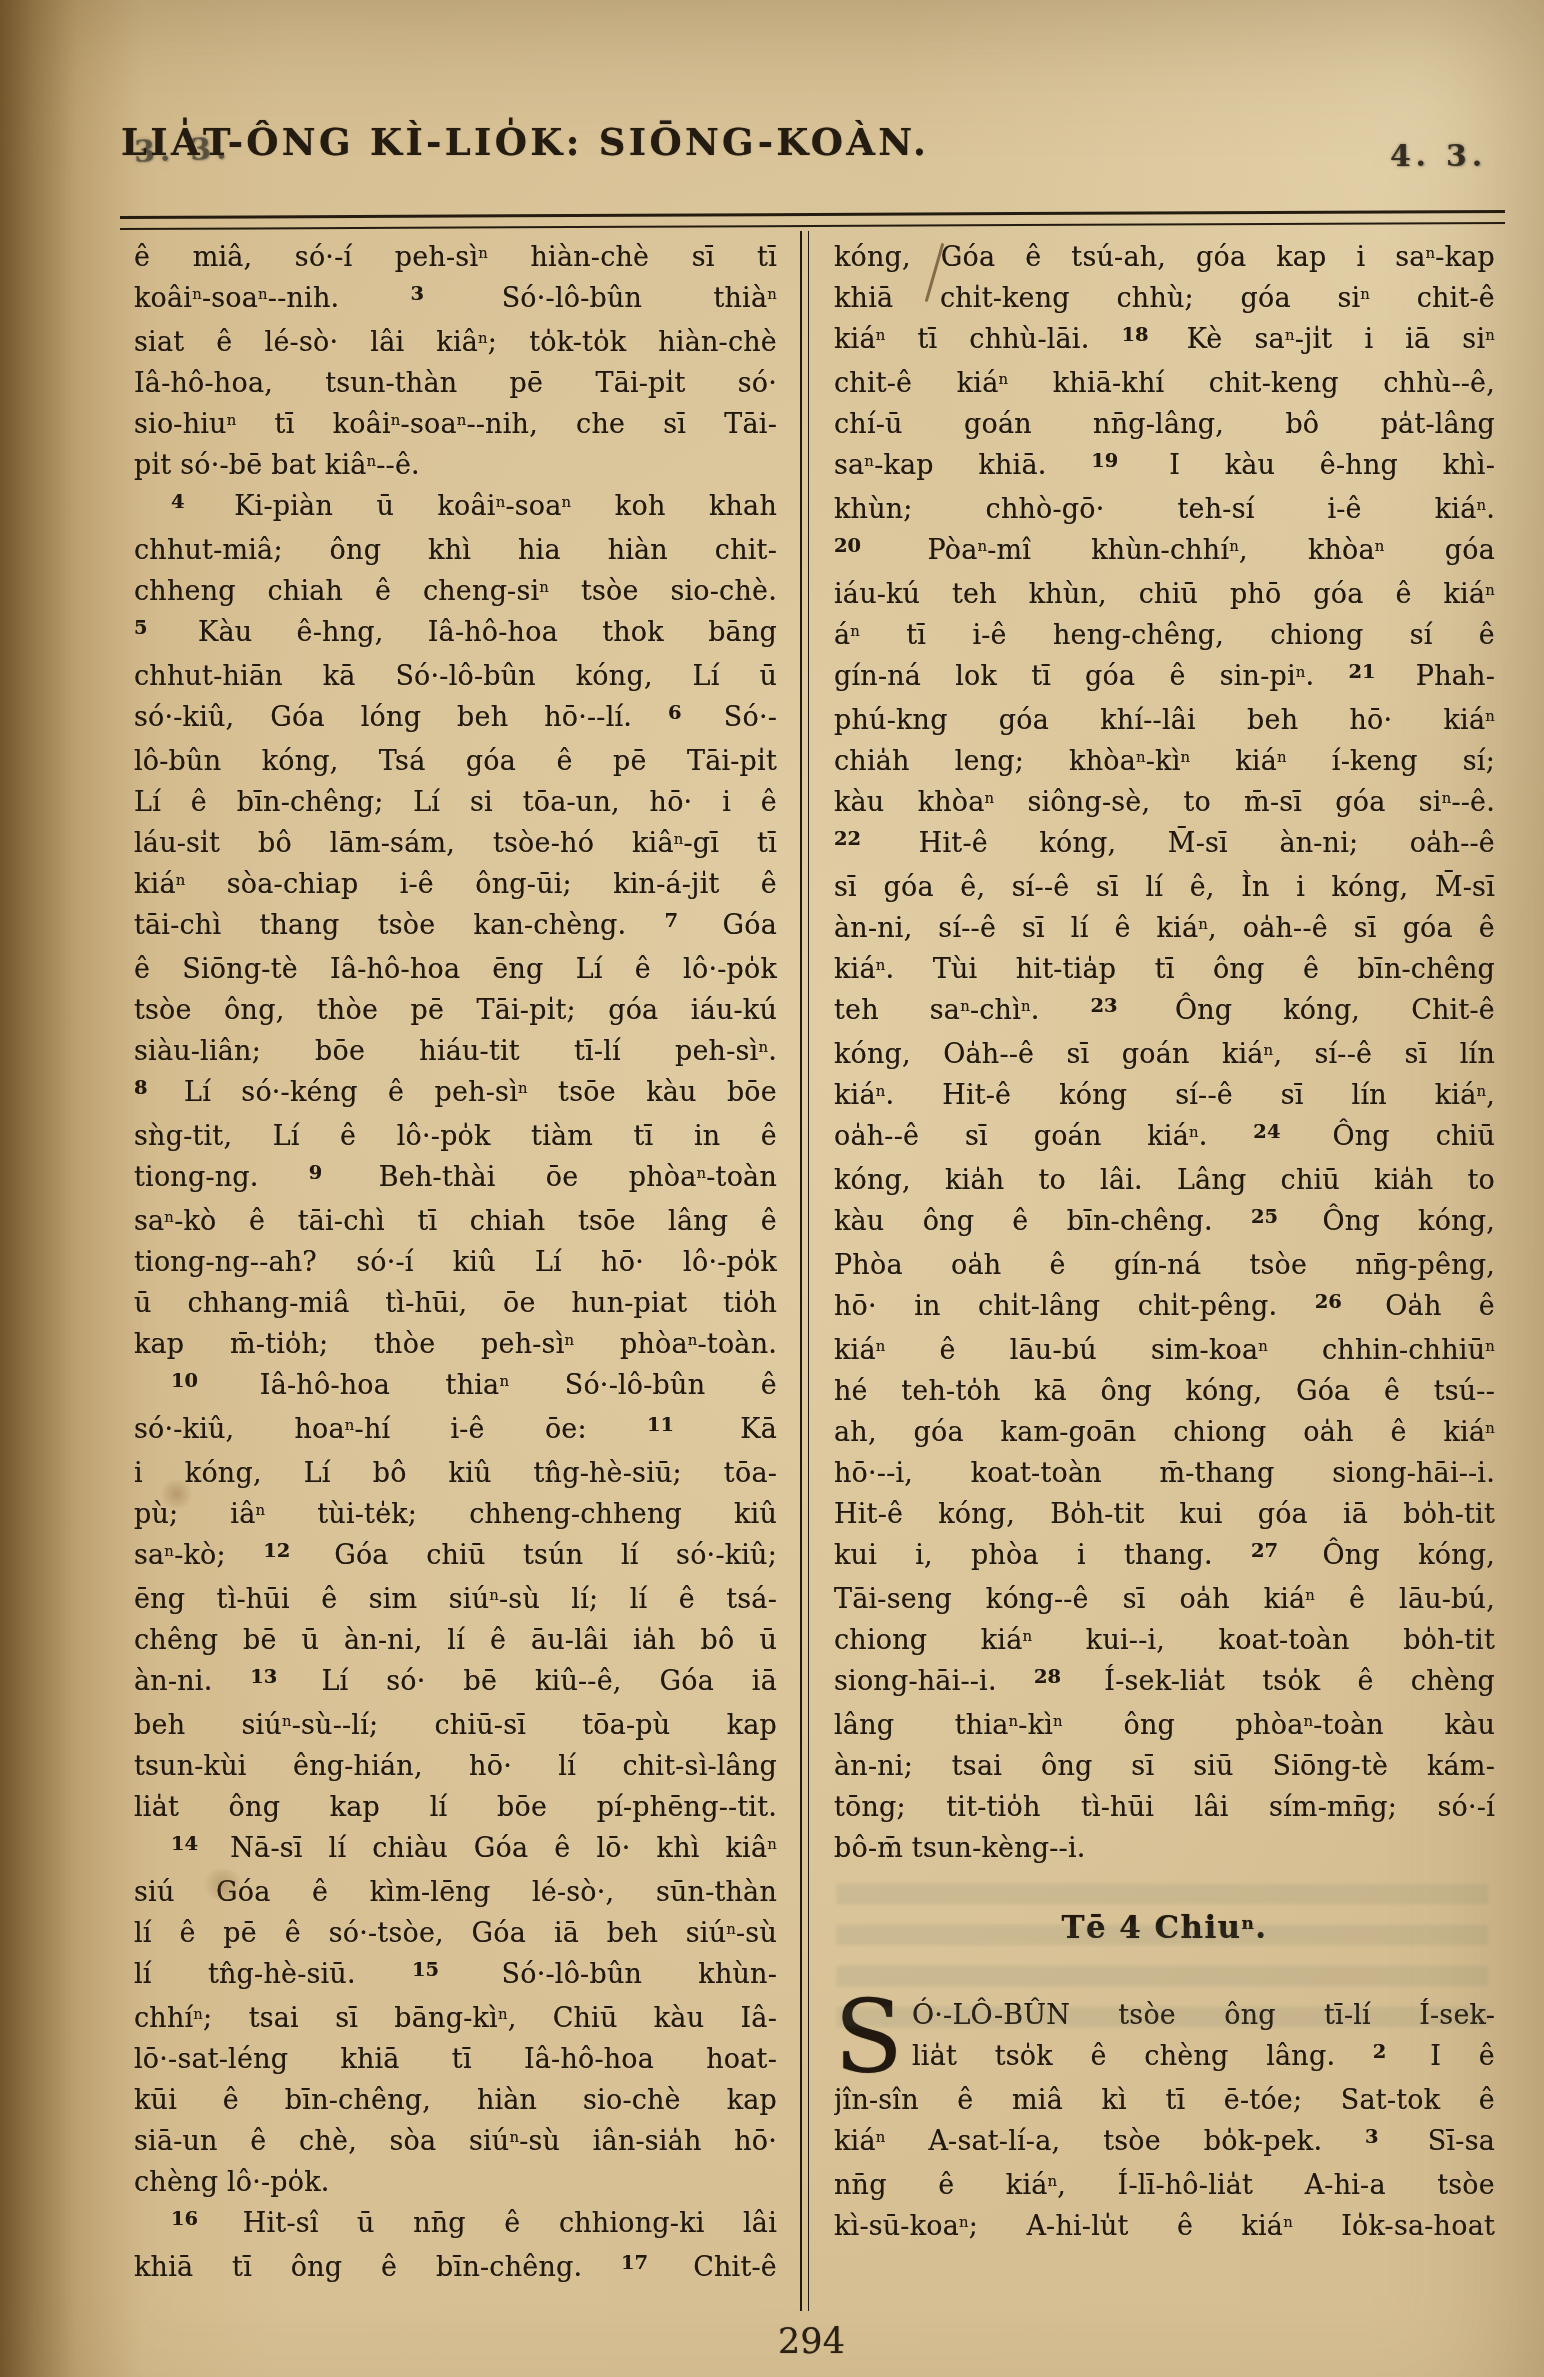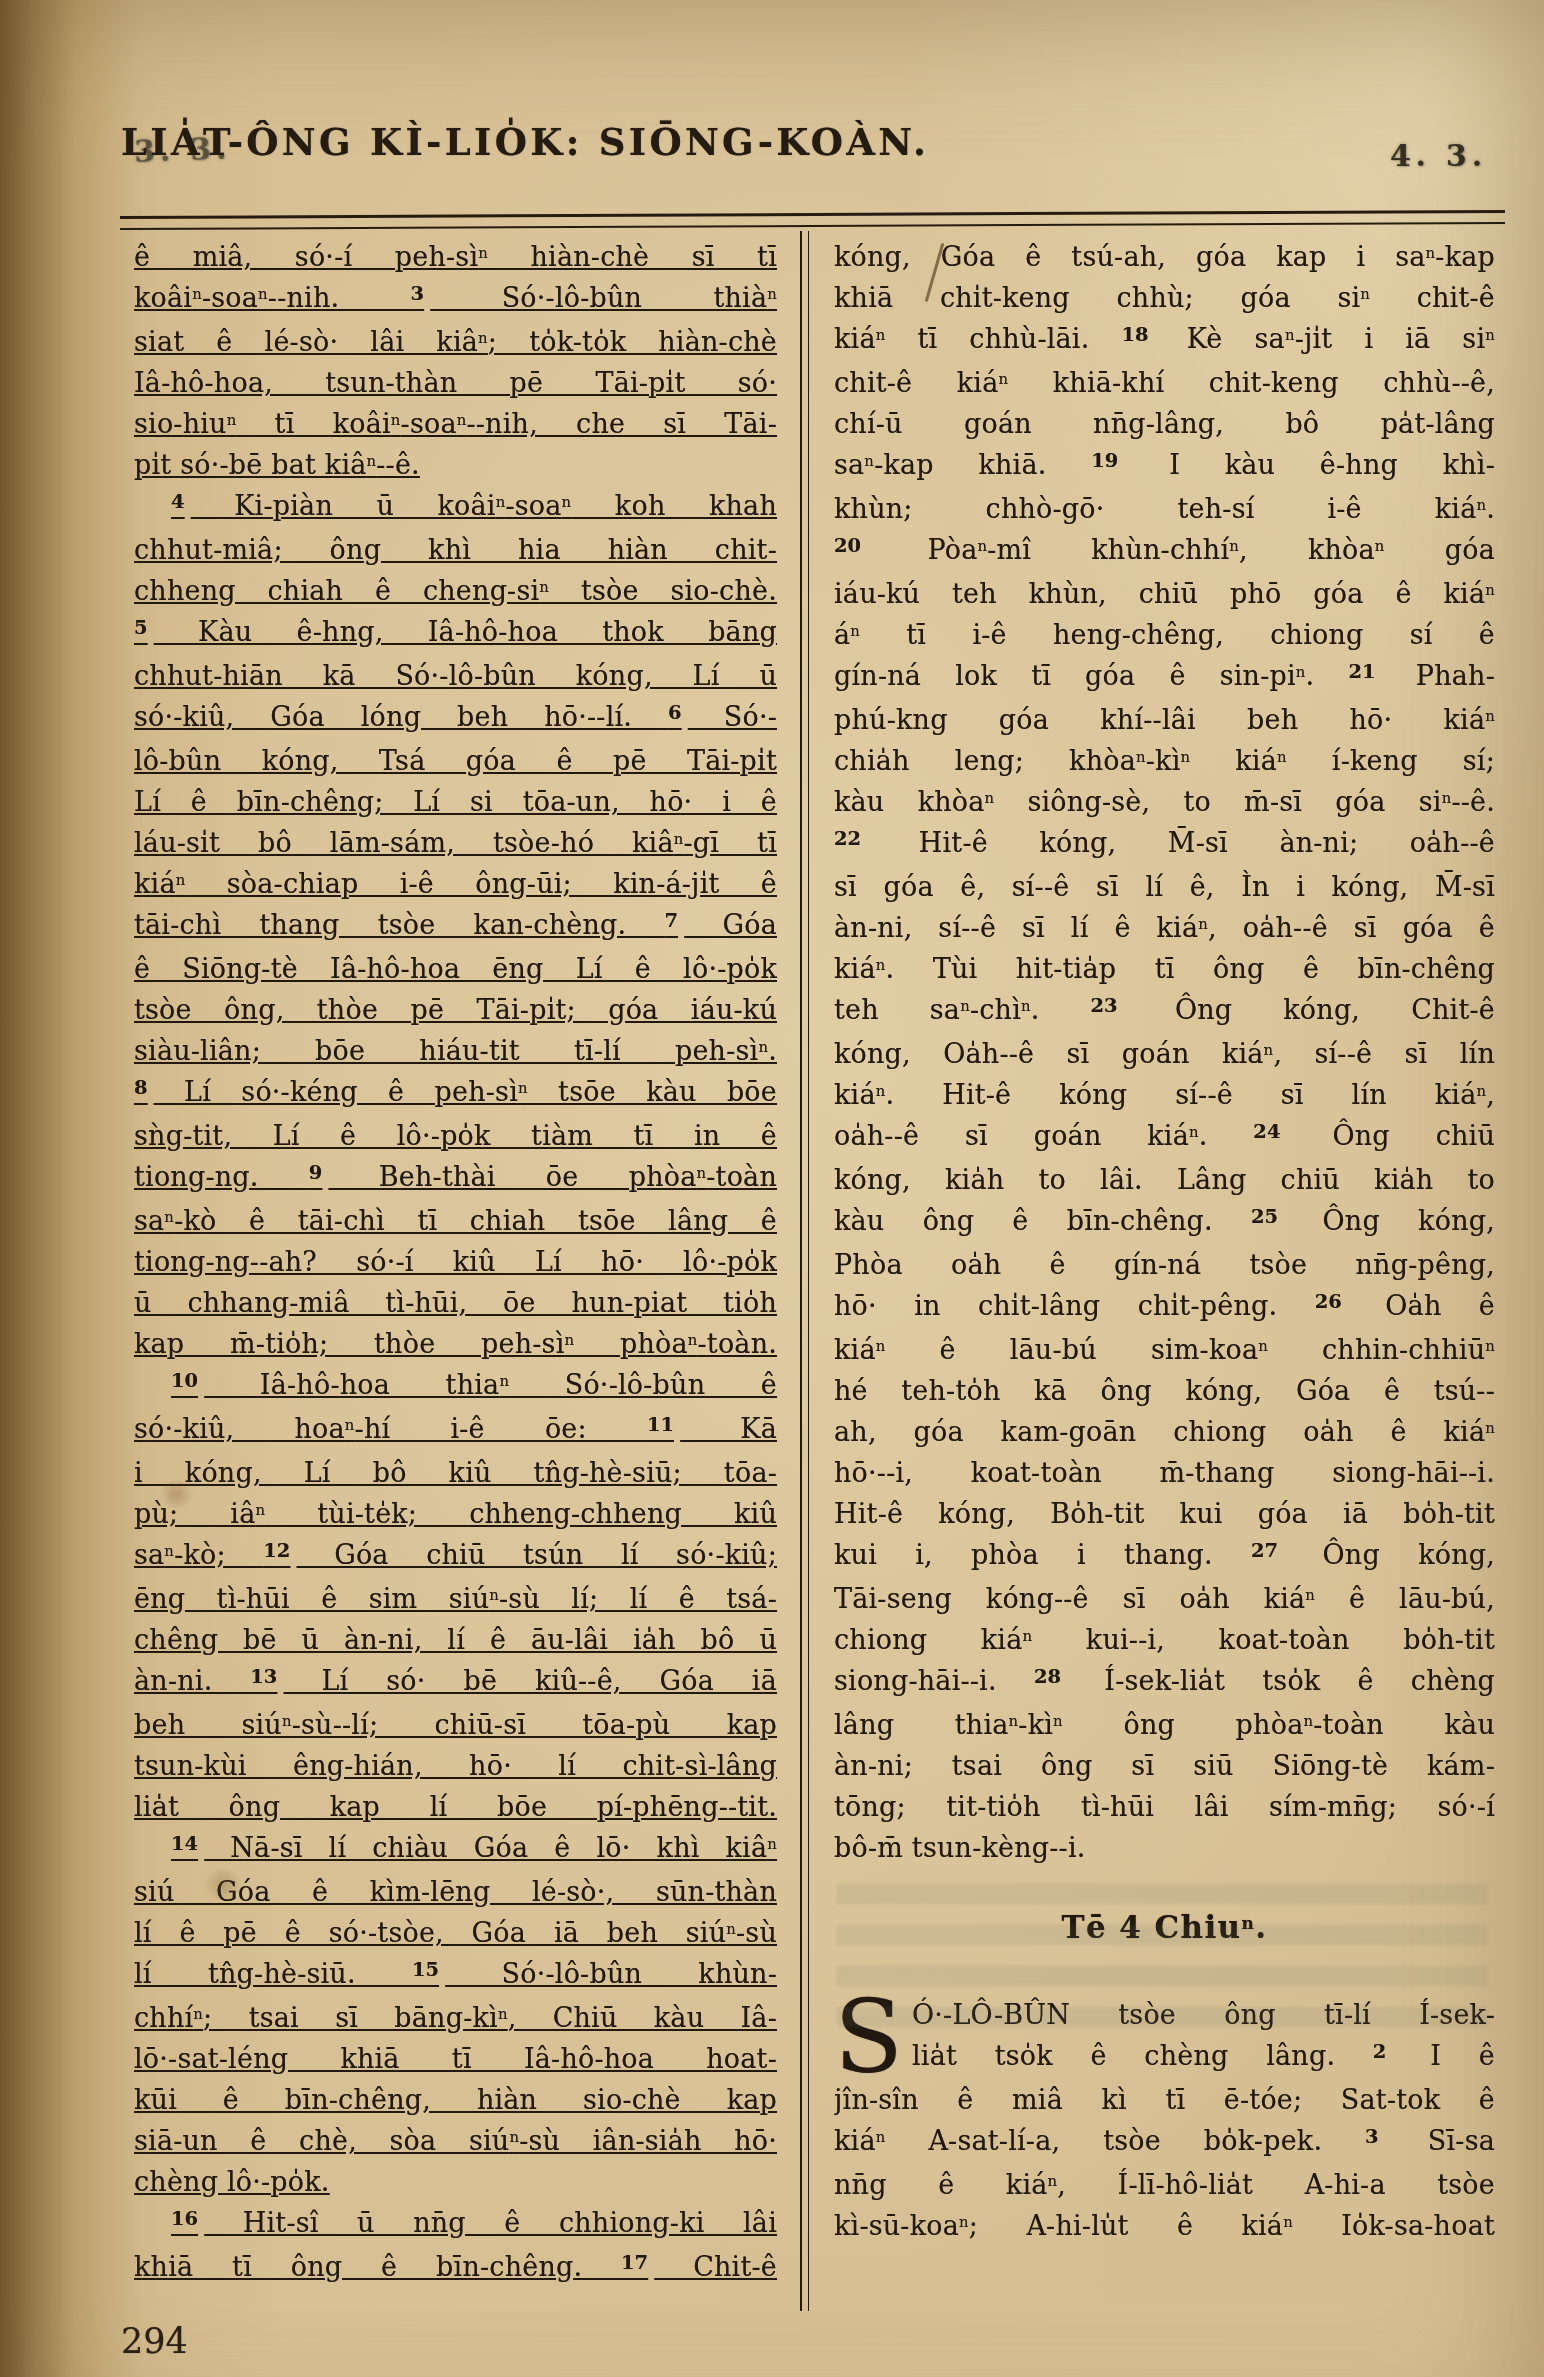--- a/index.html
+++ b/index.html
@@ -31,21 +31,21 @@
     color: #241c11;
     text-shadow: 0 0 1px rgba(36,28,17,.6);
   }
   .double-rule {
     position: absolute; left: 120px; top: 213px; width: 1385px; height: 8.6px;
     border-top: 3.3px solid #241c11; border-bottom: 2.9px solid #241c11;
     transform: rotate(-0.25deg);
   }
   
   .column { position: absolute; top: 236px; font-size: 27px; line-height: 41px; letter-spacing: 0.2px; }
-  .col-left  { left: 134px;  width: 643px; text-decoration: underline; }
+  .col-left  { left: 134px;  width: 643px; }
   .col-right { left: 834px; width: 661px; }
   .column-divider {
     position: absolute; left: 800px; top: 231px; height: 2080px; width: 6.2px;
     border-left: 2.9px solid #221a10; border-right: 1.9px solid #221a10;
   }
   .line {
     text-align: justify; text-align-last: justify;
     text-shadow: 0 0 0.5px rgba(33,25,16,.55);
   }
   .line.end { text-align-last: left; }
@@ -65,21 +65,21 @@
   .chap4 { overflow: hidden; }
   .drop-cap {
     float: left;
     font-size: 101px; line-height: 80px;
     padding: 2.9px 8.6px 0 0;
     font-weight: normal;
     text-shadow: 0 0 1px rgba(33,25,16,.6);
   }
   .page-number {
     position: absolute; top: 2321px; left: 121px; width: 1381px;
-    font-size: 35px; color: #2a2114;
+    text-align: center; font-size: 35px; color: #2a2114;
     text-shadow: 0 0 1px rgba(40,30,16,.55);
   }
   
   .ghost-bleed {
     position: absolute; left: 837px; top: 1884px; width: 651px; height: 157px;
     background: repeating-linear-gradient(180deg,
       rgba(98,114,98,.12) 0 20px, rgba(0,0,0,0) 20px 41px);
     filter: blur(1.4px);
     pointer-events: none;
   }

